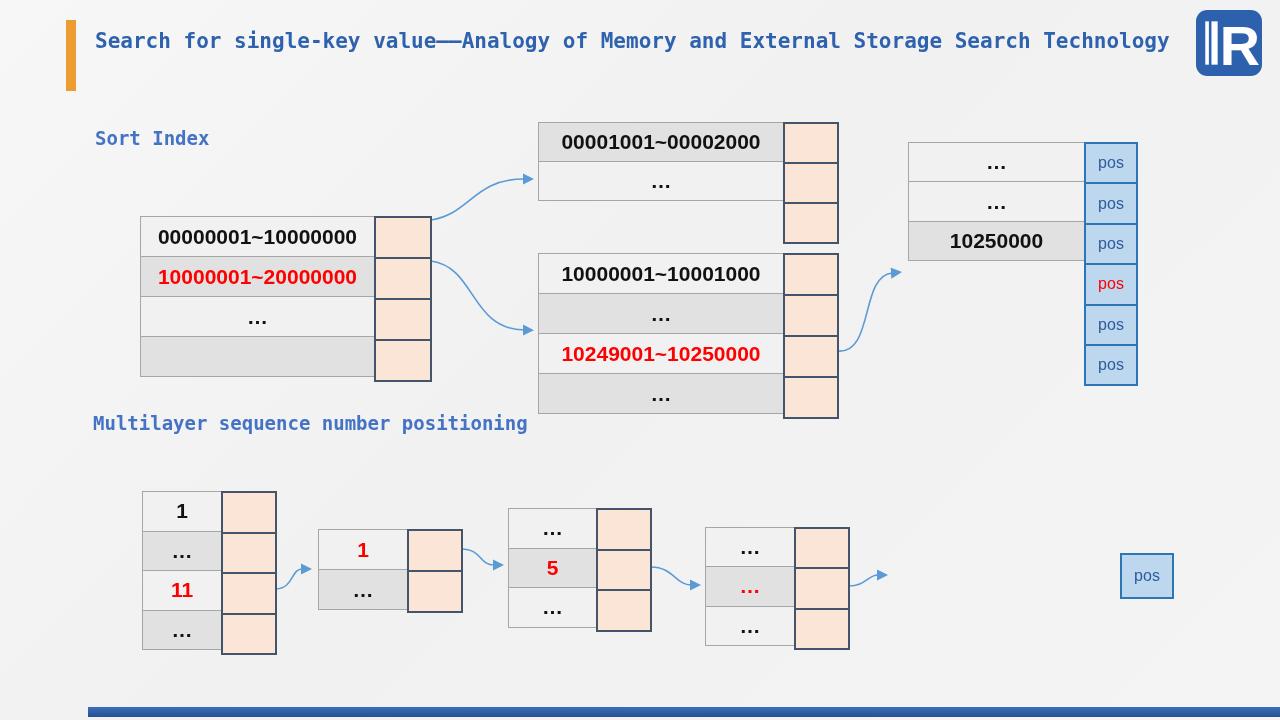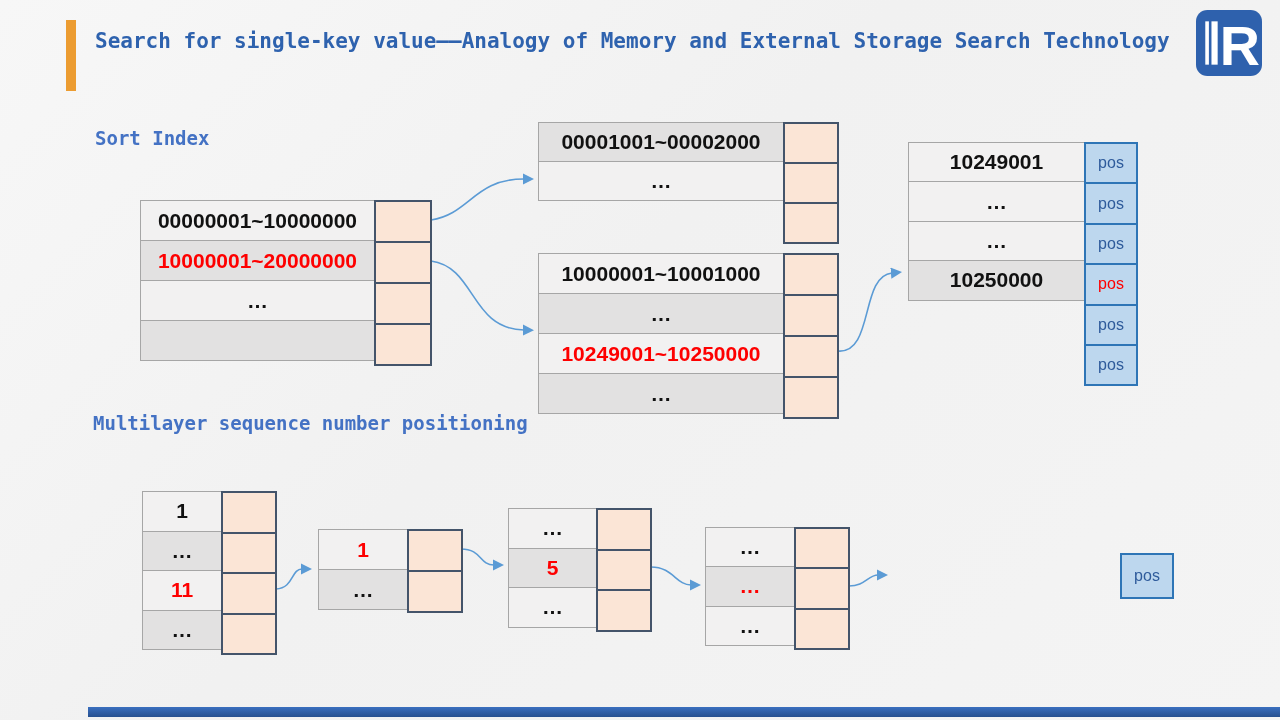--- a/index.html
+++ b/index.html
@@ -69,21 +69,21 @@
       <path marker-end="url(#ah)" d="M431,220 C470,214 474,179 524,179"></path>
       <path marker-end="url(#ah)" d="M431,261 C476,267 470,329 524,330"></path>
       <path marker-end="url(#ah)" d="M838,351 C874,354 860,276 892,273"></path>
       <path marker-end="url(#ah)" d="M276,589 C294,588 291,569 302,569"></path>
       <path marker-end="url(#ah)" d="M461,549 C482,549 479,565 494,565"></path>
       <path marker-end="url(#ah)" d="M651,567 C673,567 676,585 691,585"></path>
       <path marker-end="url(#ah)" d="M849,586 C865,586 868,575 878,575"></path>
     </g>
   </svg>
 
-  <div class="tbl" style="left:140px;top:200px;--rh:39px">
+  <div class="tbl" style="left:140px;top:216px;--rh:39px">
     <div class="kcol" style="width:233px">
       <div class="kcell">00000001~10000000</div>
       <div class="kcell dark red">10000001~20000000</div>
       <div class="kcell">…</div>
       <div class="kcell dark"></div>
     </div>
     <div class="vcol">
       <div class="vcell" style="width:54px"></div>
       <div class="vcell" style="width:54px"></div>
       <div class="vcell" style="width:54px"></div>
@@ -113,21 +113,20 @@
     <div class="vcol">
       <div class="vcell"></div>
       <div class="vcell"></div>
       <div class="vcell"></div>
       <div class="vcell"></div>
     </div>
   </div>
 
   <div class="tbl" style="left:908px;top:142px;--rh:38.4px">
     <div class="kcol" style="width:175px">
-      <div class="kcell">10249001</div>
       <div class="kcell">…</div>
       <div class="kcell">…</div>
       <div class="kcell dark">10250000</div>
     </div>
     <div class="pcol">
       <div class="pcell">pos</div>
       <div class="pcell">pos</div>
       <div class="pcell">pos</div>
       <div class="pcell red">pos</div>
       <div class="pcell">pos</div>

